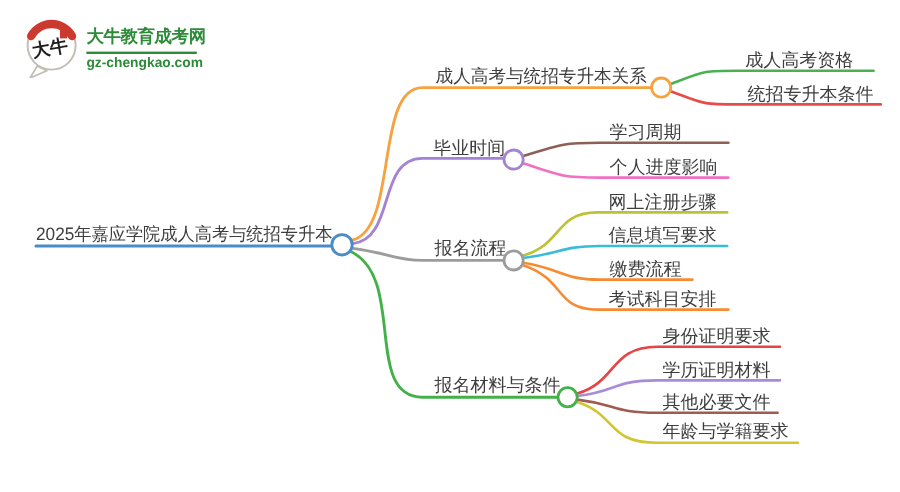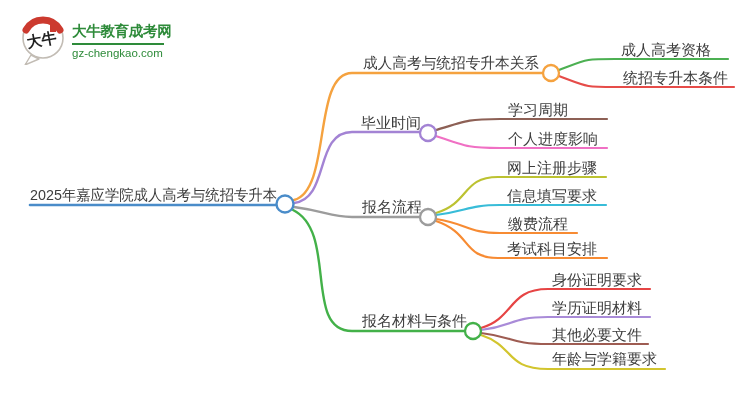--- a/index.html
+++ b/index.html
@@ -8,21 +8,21 @@
     font-family:"Liberation Sans",sans-serif;
   }
   .mindmap-svg{position:absolute;left:0;top:0;}
   .logo{position:absolute;left:20px;top:15px;display:flex;align-items:center;gap:6px;}
   .logo-txt{display:flex;flex-direction:column;}
   .logo-name{
     color:#2e8b3a;font-size:14.5px;font-weight:bold;letter-spacing:-0.3px;line-height:1.4;
     white-space:nowrap;
   }
   .logo-divider{height:2px;background:#2e8b3a;width:92px;margin:2px 0 2px 0;}
-  .logo-url{color:#2e8b3a;font-size:11.5px;font-weight:normal;letter-spacing:0px;white-space:nowrap;}
+  .logo-url{color:#2e8b3a;font-size:11.5px;font-weight:bold;letter-spacing:0px;white-space:nowrap;}
   text{fill:#3d3d3d;}
   .t-root{font-size:15px;}
   .t-branch{font-size:15px;}
   .t-leaf{font-size:15px;}
   path.link{fill:none;stroke-linecap:round;}
   circle.node{fill:#ffffff;}
 </style>
 </head>
 <body>
 

